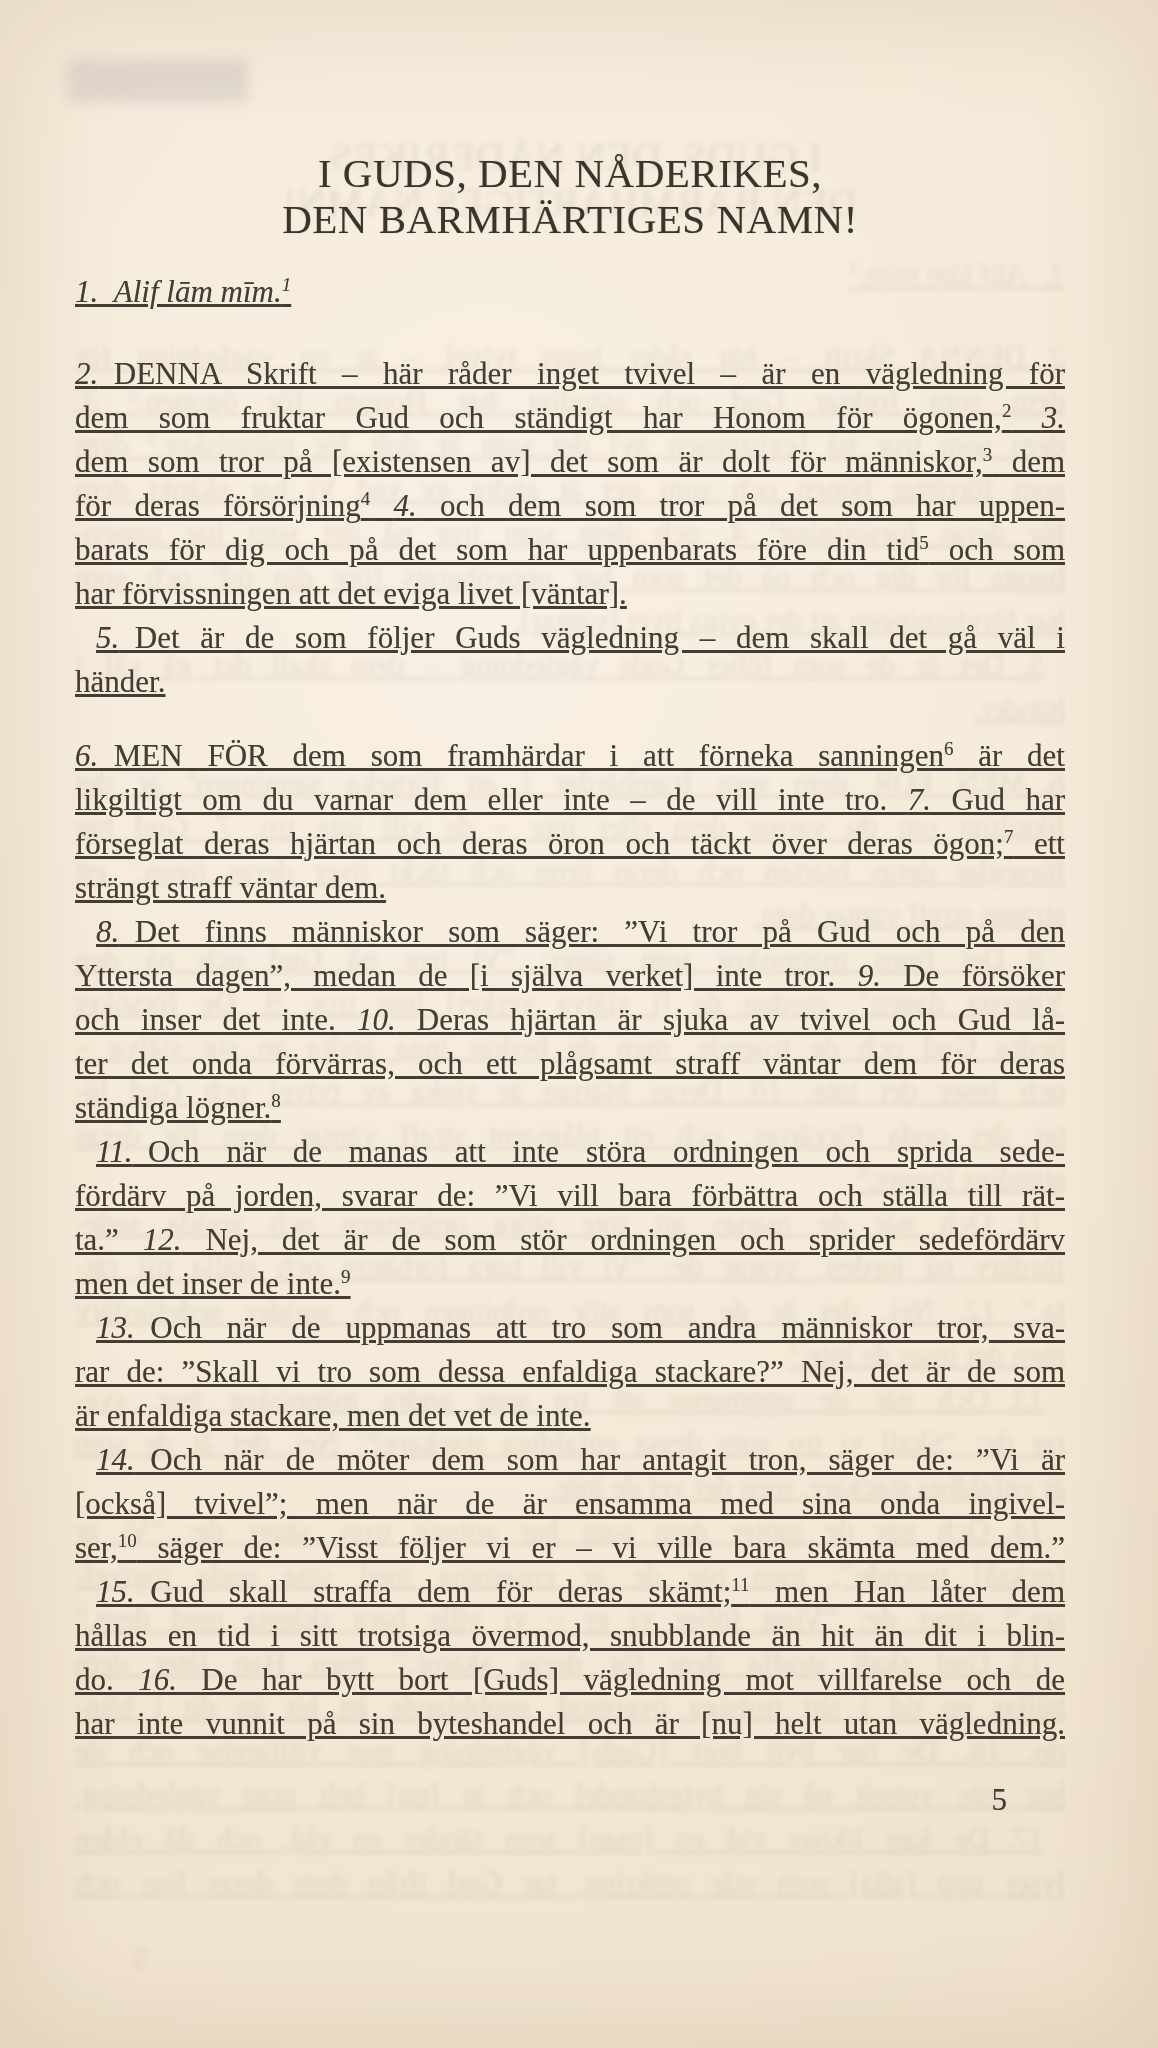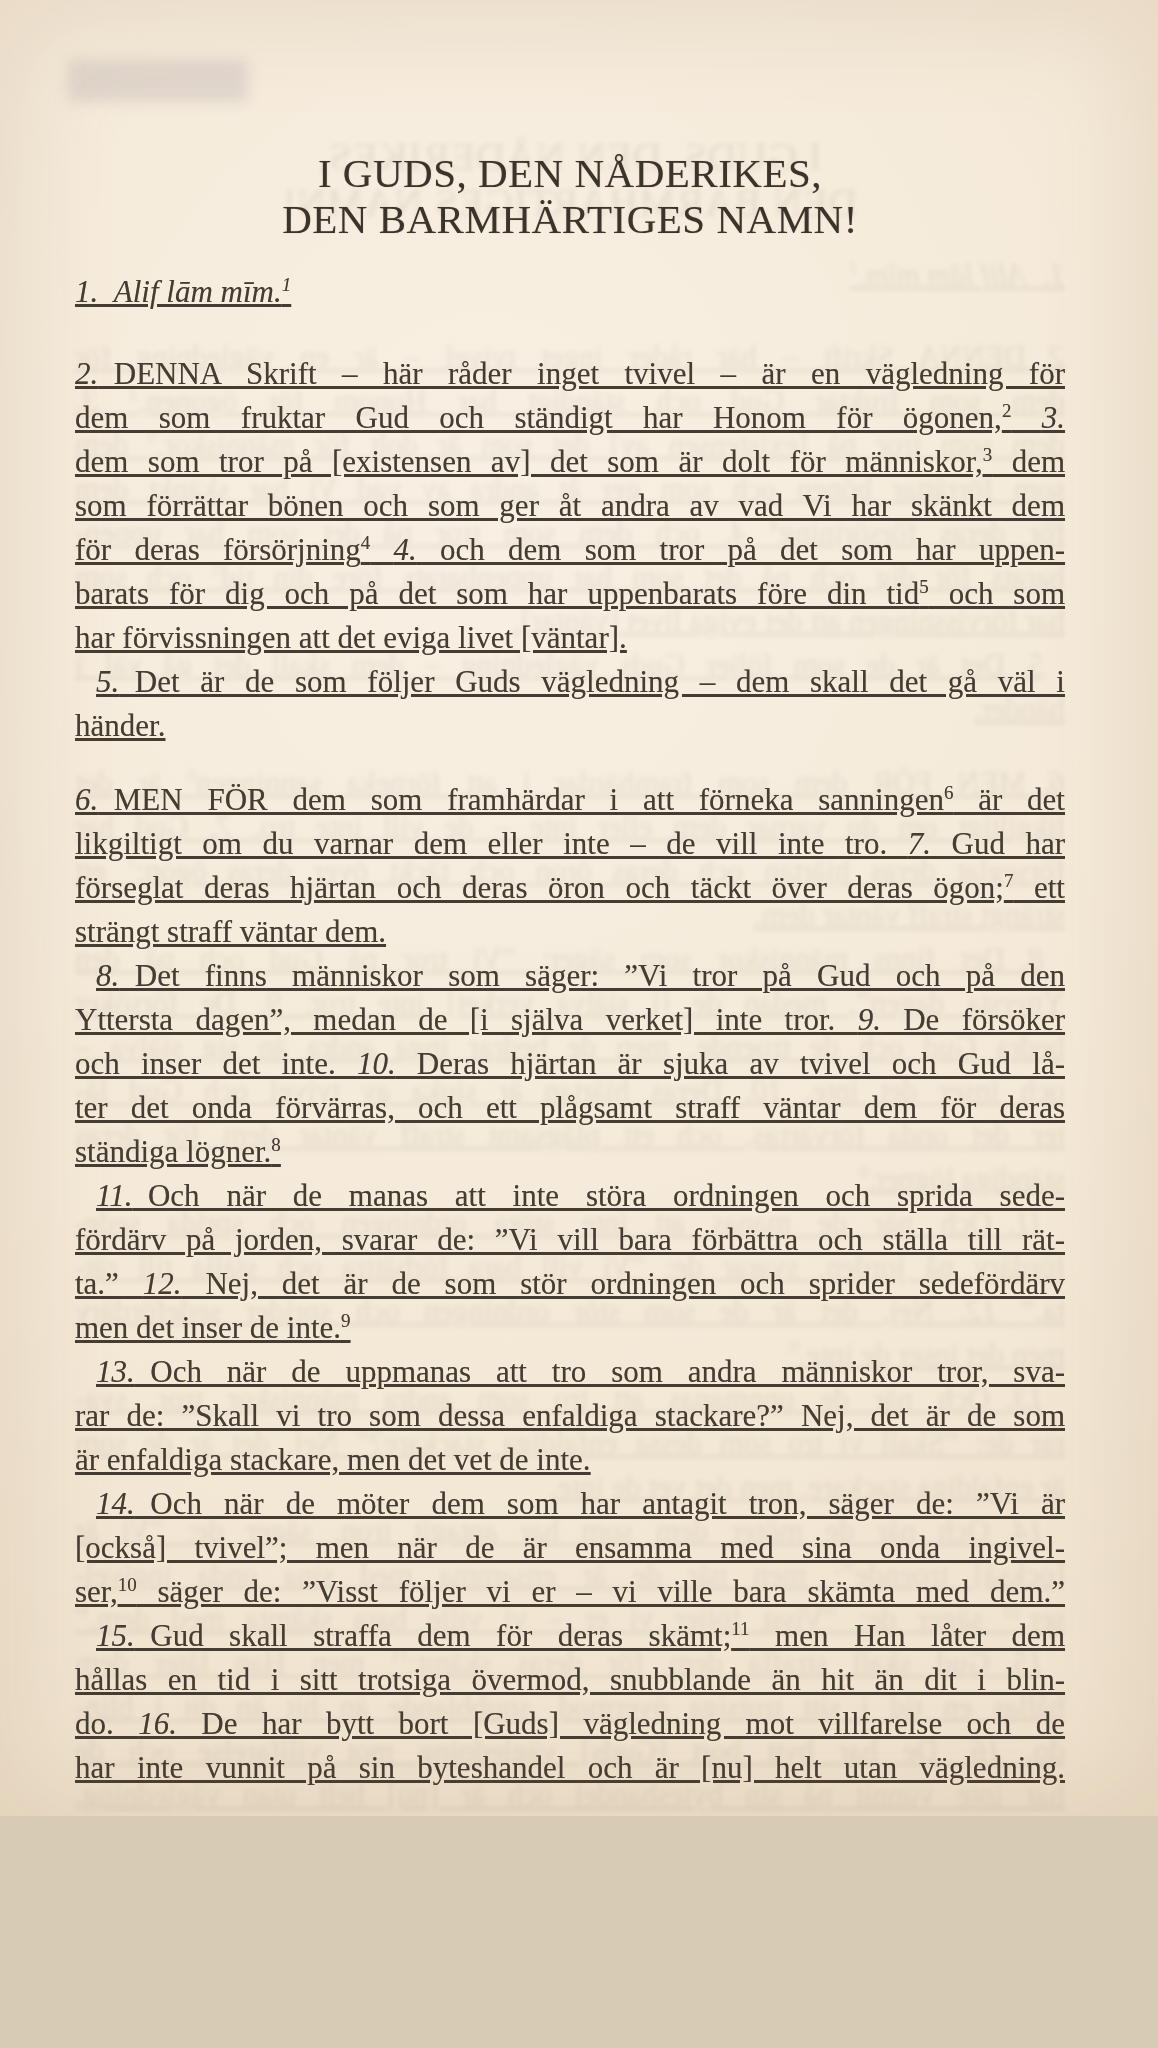--- a/index.html
+++ b/index.html
@@ -7,21 +7,21 @@
     --ink:#453d33;
   }
   html,body{margin:0;padding:0;}
   body{
     width:1158px;height:2048px;
     font-family:"Liberation Serif","DejaVu Serif",serif;
     background:#d8cbb6;
   }
   .page{
     position:relative;
-    width:1158px;height:1816px;
+    width:1158px;height:2048px;
     overflow:hidden;
     background:
       radial-gradient(130% 95% at 42% 28%, #f8f0e3 0%, #f4e9d7 52%, #ecdec8 100%);
     color:var(--ink);
   }
   
   .page-inner.bleed{
     transform:scaleX(-1) translateY(-17px);
     filter:blur(2.6px);
     opacity:0.085;
@@ -167,21 +167,20 @@
     </header>
 
     <div class="body-text">
         <div class="para opening-italic">
           <div class="line first">1. Alif lām mīm.<sup class="fn">1</sup></div>
         </div>
         <div class="para flush">
           <div class="line fill first"><i class="vnum">2.</i> DENNA Skrift – här råder inget tvivel – är en vägledning för</div>
           <div class="line fill">dem som fruktar Gud och ständigt har Honom för ögonen,<sup class="fn">2</sup> <i class="vnum">3.</i></div>
           <div class="line fill">dem som tror på [existensen av] det som är dolt för människor,<sup class="fn">3</sup> dem</div>
-          <div class="line fill">som förrättar bönen och som ger åt andra av vad Vi har skänkt dem</div>
           <div class="line fill">för deras försörjning<sup class="fn">4</sup> <i class="vnum">4.</i> och dem som tror på det som har uppen-</div>
           <div class="line fill">barats för dig och på det som har uppenbarats före din tid<sup class="fn">5</sup> och som</div>
           <div class="line">har förvissningen att det eviga livet [väntar].</div>
         </div>
         <div class="para indented">
           <div class="line fill first"><i class="vnum">5.</i> Det är de som följer Guds vägledning – dem skall det gå väl i</div>
           <div class="line">händer.</div>
         </div>
         <div class="para section-start">
           <div class="line fill first"><i class="vnum">6.</i> MEN FÖR dem som framhärdar i att förneka sanningen<sup class="fn">6</sup> är det</div>

